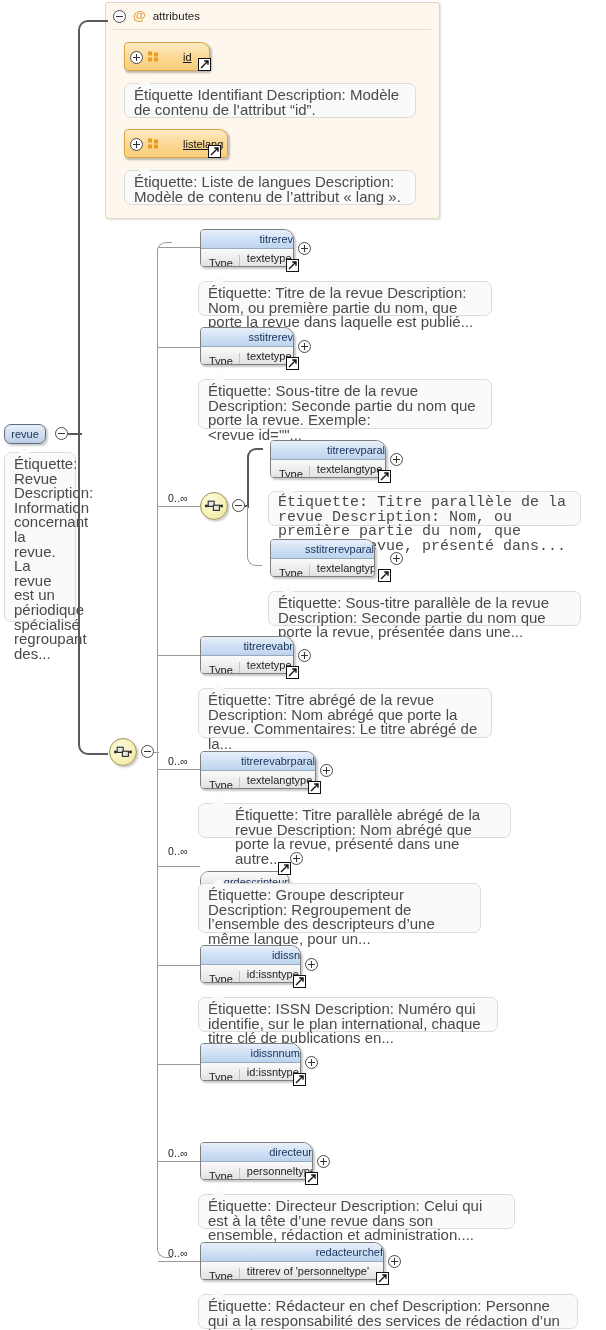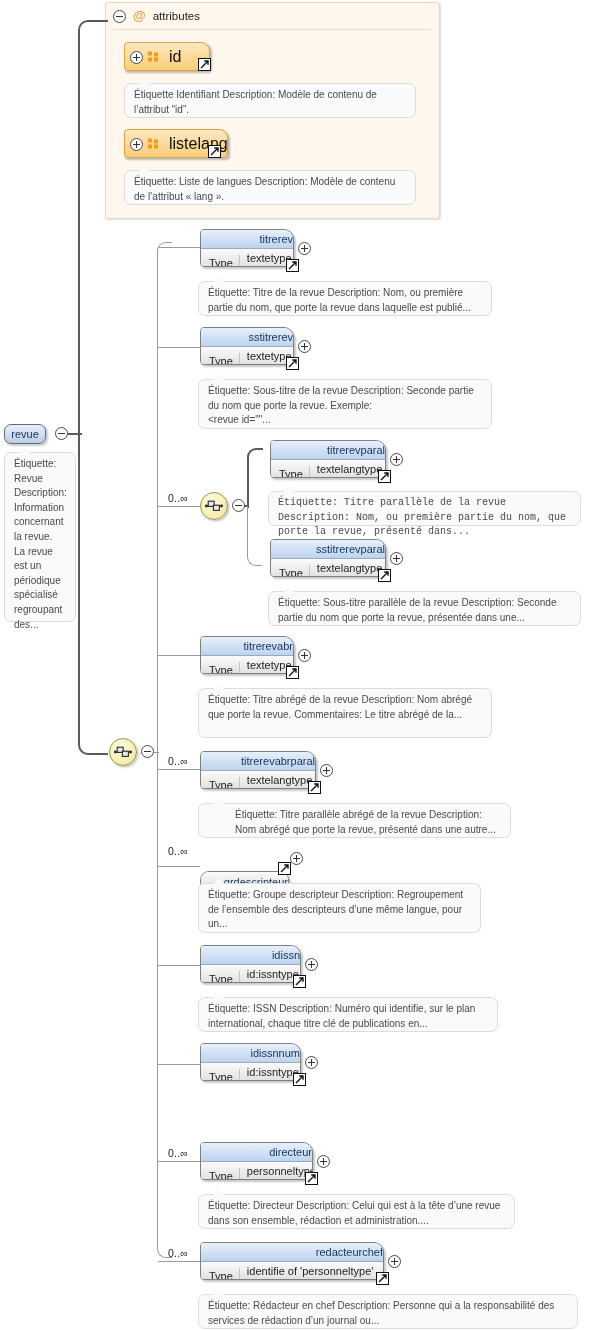--- a/index.html
+++ b/index.html
@@ -53,22 +53,22 @@
   
   .attr-box{
     position:absolute;
     box-sizing:border-box;
     border:1px solid #d9a441;
     border-radius:4px 9px 4px 4px;
     background:linear-gradient(to bottom,#fde9c4 0%,#fbd893 55%,#f8cd7b 100%);
     box-shadow:1.5px 1.5px 2px rgba(0,0,0,.25);
   }
   .attr-box .lbl{
-    position:absolute;left:44px;top:50%;transform:translateY(-50%);
-    font-size:16px;color:#111;white-space:nowrap;
+    position:absolute;left:58px;top:50%;transform:translateY(-50%);
+    font-size:11px;color:#111;white-space:nowrap;text-decoration:underline;
   }
   .sqicon{position:absolute;left:23px;top:50%;transform:translateY(-50%);width:11px;height:11px;}
   .sqicon i{position:absolute;display:block;background:#ee9a1e;}
   .sqicon i:nth-child(1){left:0;top:0;width:4px;height:4px;}
   .sqicon i:nth-child(2){left:6px;top:1px;width:4px;height:4px;}
   .sqicon i:nth-child(3){left:0;top:6px;width:4px;height:4px;}
   .sqicon i:nth-child(4){left:6px;top:6px;width:4px;height:4px;}
 
   
   .el-box{
@@ -115,21 +115,21 @@
   }
   .jump svg{position:absolute;left:1px;top:1px;}
 
   
   .doc{
     position:absolute;
     box-sizing:border-box;
     background:#fafafa;
     border:1px solid #dcdcdc;
     border-radius:7px;
-    font-size:10px;
+    font-size:15px;
     line-height:14.6px;
     color:#4a4a4a;
     padding:4px 9px 3px 9px;
     white-space:pre-line;
   }
   .doc::before{
     content:"";position:absolute;left:14px;top:-6px;
     width:11px;height:6px;background:#fafafa;
     clip-path:polygon(50% 0,100% 100%,0 100%);
     border:none;
@@ -298,21 +298,21 @@
     </div>
   </div>
   <div class="jump" style="left:378px;top:470px;">
     <svg width="9" height="9" viewBox="0 0 9 9">
         <path d="M1 8 L8 1 M4.2 1 L8 1 L8 4.8" stroke="#111" stroke-width="1.4" fill="none"></path>
       </svg>
   </div>
   <div class="pmcircle plus" style="left:390px;top:453px;"></div>
   <div class="doc" style="left:268px;top:491px;width:313px;height:35px;font-family:Liberation Mono, monospace;">Étiquette: Titre parallèle de la revue Description: Nom, ou première partie du nom, que porte la revue, présenté dans...</div>
 
-  <div class="el-box" style="left:270px;top:539px;width:116px;height:38px;">
+  <div class="el-box" style="left:270px;top:539px;width:105px;height:38px;">
     <div class="name">sstitrerevparal</div>
     <div class="typerow">
       <span class="k">Type</span>
       <span class="v">textelangtype</span>
     </div>
   </div>
   <div class="jump" style="left:378px;top:569px;">
     <svg width="9" height="9" viewBox="0 0 9 9">
         <path d="M1 8 L8 1 M4.2 1 L8 1 L8 4.8" stroke="#111" stroke-width="1.4" fill="none"></path>
       </svg>
@@ -413,21 +413,21 @@
   </div>
   <div class="pmcircle plus" style="left:317px;top:1155px;"></div>
   <div class="doc" style="left:198px;top:1194px;width:317px;height:35px;">Étiquette: Directeur Description: Celui qui est à la tête d’une revue dans son ensemble, rédaction et administration....</div>
 
   <div class="ln h" style="left:158px;top:1261px;width:42px;"></div>
   <div class="occ" style="left:168px;top:1247px;">0..∞</div>
   <div class="el-box" style="left:200px;top:1242px;width:184px;height:38px;">
     <div class="name">redacteurchef</div>
     <div class="typerow">
       <span class="k">Type</span>
-      <span class="v">identifie of 'personneltype'</span>
+      <span class="v">titrerev of 'personneltype'</span>
     </div>
   </div>
   <div class="jump" style="left:376px;top:1272px;">
     <svg width="9" height="9" viewBox="0 0 9 9">
         <path d="M1 8 L8 1 M4.2 1 L8 1 L8 4.8" stroke="#111" stroke-width="1.4" fill="none"></path>
       </svg>
   </div>
   <div class="pmcircle plus" style="left:388px;top:1255px;"></div>
   <div class="doc" style="left:198px;top:1294px;width:380px;height:35px;">Étiquette: Rédacteur en chef Description: Personne qui a la responsabilité des services de rédaction d’un journal ou...</div>
 

